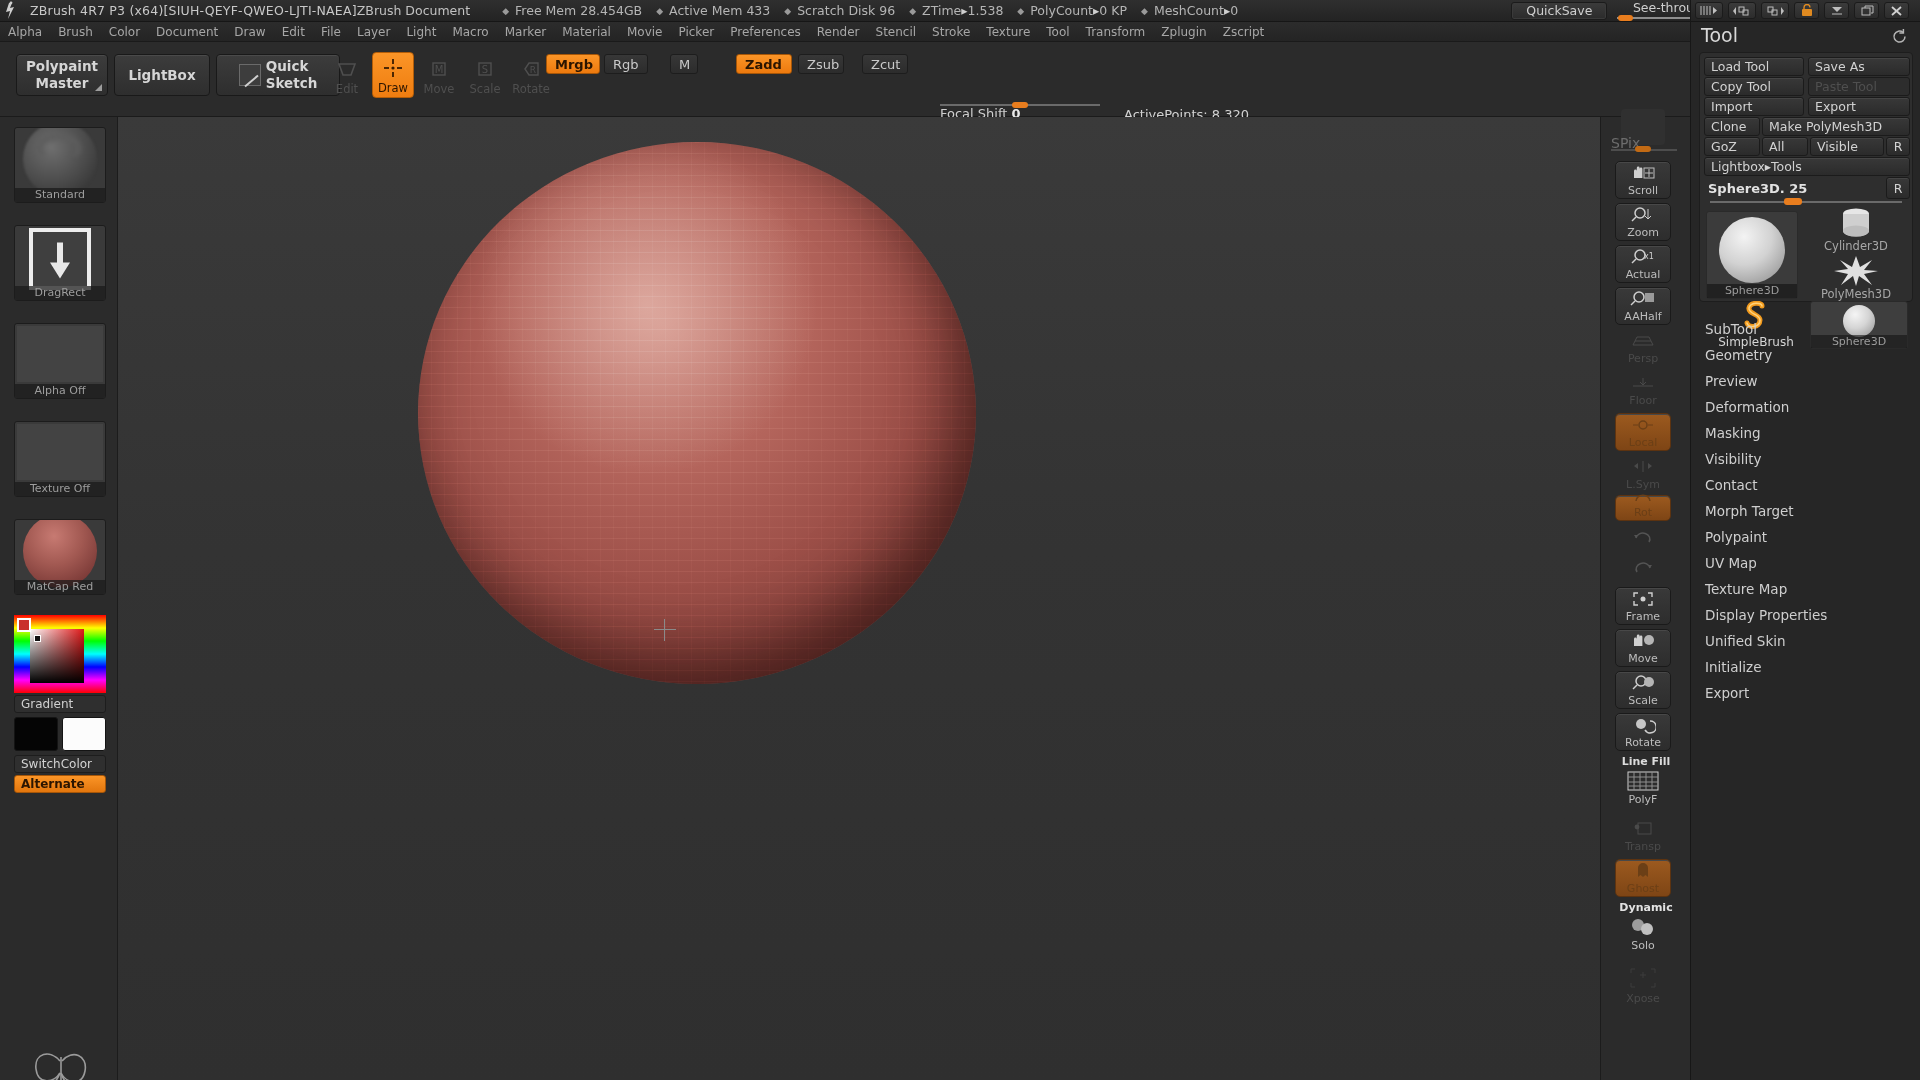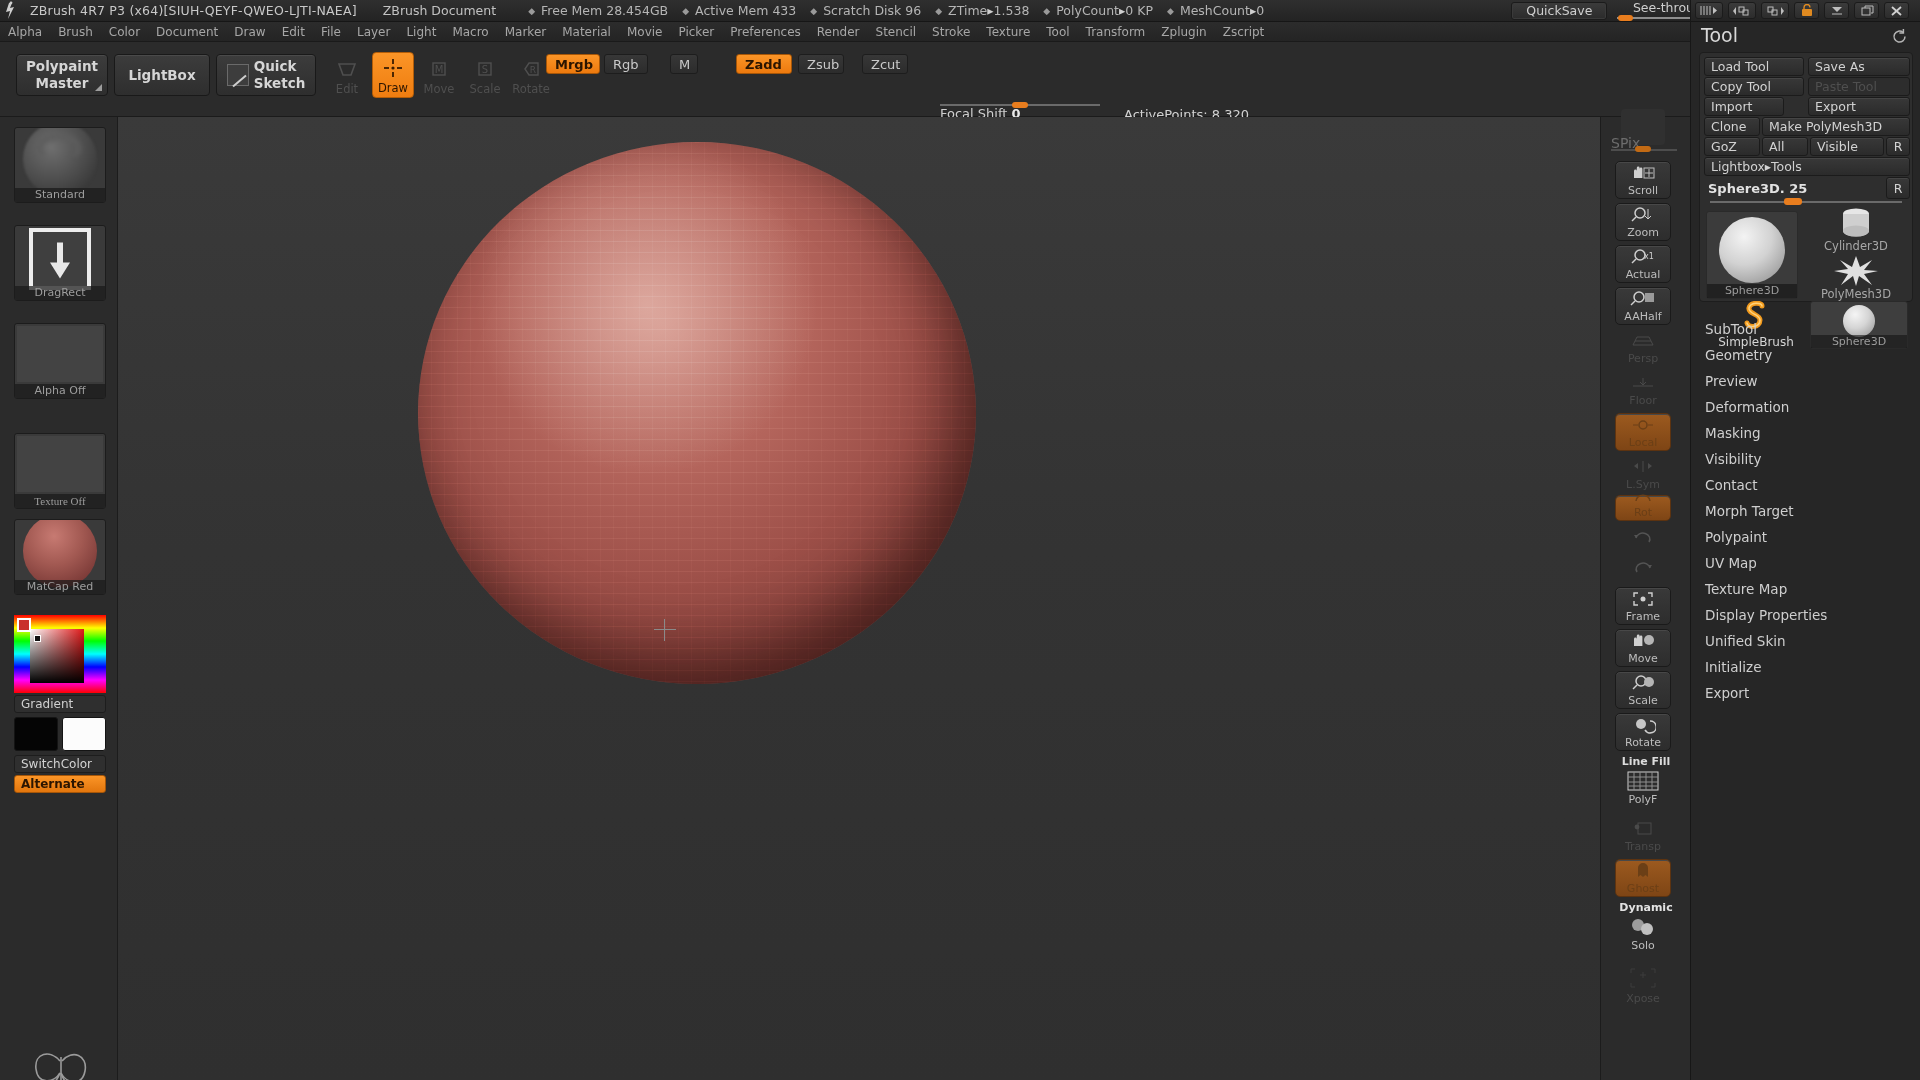--- a/index.html
+++ b/index.html
@@ -8,21 +8,21 @@
   body { position:relative; }
 
   
   #titlebar { position:absolute; left:0; top:0; width:1920px; height:22px;
     background:linear-gradient(#2f2f2f,#232323); border-bottom:1px solid #161616;
     display:flex; align-items:center; color:#b9b9b9; font-size:12.5px; white-space:nowrap; }
   #zlogo { width:22px; height:20px; margin-left:2px; position:relative; flex:0 0 auto; }
   #zlogo svg { display:block; }
   .tb-text { margin-left:6px; letter-spacing:.2px; }
   .tb-version { color:#c8c8c8; }
-  .tb-doc { margin-left:26px; color:#c2c2c2; }
+  .tb-doc { color:#c2c2c2; }
   #tb-stats { margin-left:32px; display:flex; align-items:center; gap:0px; color:#b5b5b5; }
   .stat { display:flex; align-items:center; margin-right:14px; }
   .bullet { color:#9a9a9a; font-size:9px; margin-right:6px; }
   .arrowg { color:#cfcfcf; }
   #tb-right { margin-left:auto; display:flex; align-items:center; height:22px; padding-right:2px; }
   #quicksave { height:18px; padding:0 14px; border:1px solid #1b1b1b; border-radius:3px;
     background:linear-gradient(#3b3b3b,#2b2b2b); color:#cfcfcf; font-size:12.5px;
     display:flex; align-items:center; margin-right:10px; box-shadow:0 0 0 1px #3a3a3a inset; }
   #seethrough-wrap { width:126px; position:relative; height:22px; }
   #seethrough-lbl { color:#cfcfcf; font-size:12.5px; display:flex; gap:10px;
@@ -45,21 +45,21 @@
   #toolbar2 { position:absolute; left:0; top:42px; width:1920px; height:75px;
     background:#2b2b2b; border-bottom:1px solid #1b1b1b; }
   .tb2btn { position:absolute; border:1px solid #191919; border-radius:4px;
     background:linear-gradient(#3c3c3c,#2e2e2e); color:#d6d6d6; font-size:13.5px;
     display:flex; align-items:center; justify-content:center; text-align:center;
     box-shadow:0 1px 0 #4a4a4a inset; line-height:1.25; }
   #projmaster { left:16px; top:12px; width:92px; height:42px; flex-direction:column; font-weight:bold;}
   #projmaster .corner { position:absolute; right:5px; bottom:4px; width:0;height:0;
     border-left:7px solid transparent; border-bottom:7px solid #9d9d9d; }
   #lightbox { left:114px; top:12px; width:96px; height:42px; font-weight:bold;}
-  #quicksketch { left:216px; top:12px; width:100px; height:42px; gap:5px; font-weight:bold;}
+  #quicksketch { left:216px; top:12px; width:124px; height:42px; gap:5px; font-weight:bold;}
   .qs-icon { width:22px; height:22px; border:1px solid #6a6a6a; background:#3d3d3d; position:relative; }
   .qs-icon:after{ content:""; position:absolute; left:3px; top:15px; width:17px;height:2px;
     background:#cfcfcf; transform:rotate(-40deg); }
 
   .modebtn { position:absolute; top:10px; width:42px; height:46px; border-radius:4px;
     display:flex; flex-direction:column; align-items:center; justify-content:flex-end;
     font-size:11.5px; padding-bottom:2px; }
   .mode-off { color:#4f4f4f; }
   .mode-on { background:linear-gradient(#fb9527,#ef7d10); color:#2b1500; border:1px solid #b35d08; }
   #m-edit{ left:326px;} #m-draw{ left:372px;} #m-move{ left:418px;}
@@ -92,21 +92,21 @@
   
   #leftbar { position:absolute; left:0; top:117px; width:118px; height:963px; background:#2b2b2b;
     border-right:1px solid #1c1c1c; }
   .thumb { position:absolute; left:14px; width:92px; height:76px; border:1px solid #1c1c1c;
      border-radius:3px; background:#3a3a3a; overflow:hidden; }
   .thumb .cap { position:absolute; left:0; right:0; bottom:0; height:14px; background:rgba(25,25,25,.72);
     color:#9d9d9d; font-size:11px; text-align:center; line-height:14px; }
   #th-brush{ top:10px; }
   #th-stroke{ top:108px; }
   #th-alpha{ top:206px; }
-  #th-texture{ top:316px;font-family:Liberation Serif, serif; }
+  #th-texture{ top:304px; }
   #th-mat{ top:402px; }
   .sphereimg { position:absolute; left:50%; top:42%; transform:translate(-50%,-50%);
      width:74px; height:74px; border-radius:50%; }
   #brush-blob { background:radial-gradient(circle at 38% 34%, #6f6f6f, #4a4a4a 55%, #3c3c3c 75%);
      filter:blur(1px); }
   #brush-blob:after{ content:""; position:absolute; left:14px; top:12px; width:34px; height:18px;
      border-radius:50%; border:5px solid #5d5d5d; border-bottom-color:transparent; filter:blur(2px);}
   #dragrect-box { position:absolute; left:50%; top:44%; transform:translate(-50%,-50%);
      width:62px; height:62px; border:4px solid #ededed; background:#3f3f3f; }
   #dragrect-arrow { position:absolute; left:50%; top:50%; transform:translate(-50%,-46%); }
@@ -197,21 +197,21 @@
   #tp-title { position:absolute; left:10px; top:24px; color:#d8d8d8; font-size:19px; }
   #tp-reset { position:absolute; right:12px; top:28px; color:#b4b4b4; }
   #tp-box { position:absolute; left:8px; top:52px; width:214px; height:250px;
     background:#2e2e2e; border:1px solid #1d1d1d; border-radius:4px; }
   .tpbtn { position:absolute; height:19px; border:1px solid #1b1b1b; border-radius:3px;
     background:linear-gradient(#383838,#2b2b2b); color:#d2d2d2; font-size:12.5px;
     display:flex; align-items:center; padding-left:6px; box-shadow:0 1px 0 #454545 inset; }
   .tpbtn-dim { color:#4f4f4f; background:#2d2d2d; box-shadow:none; }
   #tb-load{ left:4px; top:4px; width:100px;} #tb-saveas{ left:108px; top:4px; width:102px;}
   #tb-copy{ left:4px; top:24px; width:100px;} #tb-paste{ left:108px; top:24px; width:102px;}
-  #tb-import{ left:4px; top:44px; width:80px;} #tb-export{ left:108px; top:44px; width:102px;}
+  #tb-import{ left:4px; top:44px; width:100px;} #tb-export{ left:108px; top:44px; width:102px;}
   #tb-clone{ left:4px; top:64px; width:56px;} #tb-makepm{ left:62px; top:64px; width:148px;}
   #tb-goz{ left:4px; top:84px; width:56px;} #tb-all{ left:62px; top:84px; width:46px;}
   #tb-visible{ left:110px; top:84px; width:74px;} #tb-r1{ left:186px; top:84px; width:24px; justify-content:center; padding-left:0;}
   #tb-lightbox{ left:4px; top:104px; width:206px;}
   #tb-name { position:absolute; left:4px; top:126px; width:180px; height:18px;
     color:#e2e2e2; font-size:13px; font-weight:bold; display:flex; align-items:center; padding-left:4px;}
   #tb-r2{ left:186px; top:124px; width:24px; height:22px; justify-content:center; padding-left:0;}
   #tb-slider-track{ position:absolute; left:10px; top:148px; width:192px; height:2px; background:#6a6a6a;}
   #tb-slider-knob{ position:absolute; left:84px; top:145px; width:18px; height:7px; border-radius:3px; background:#e87d1e;}
   .tile { position:absolute; border-radius:3px; }

